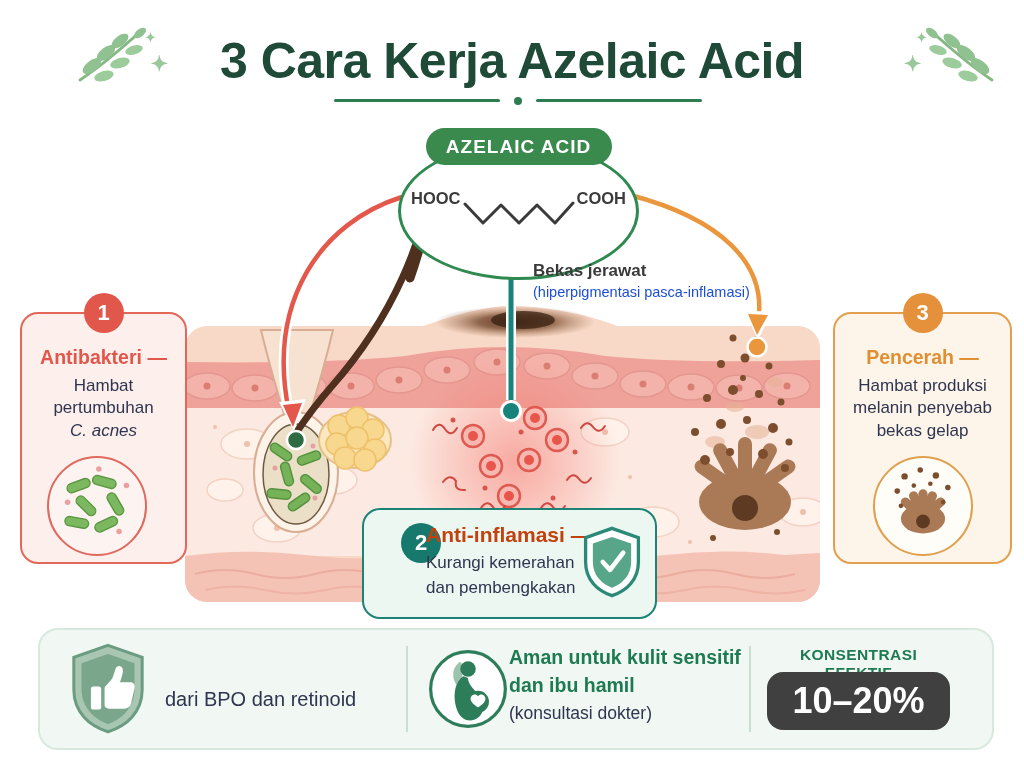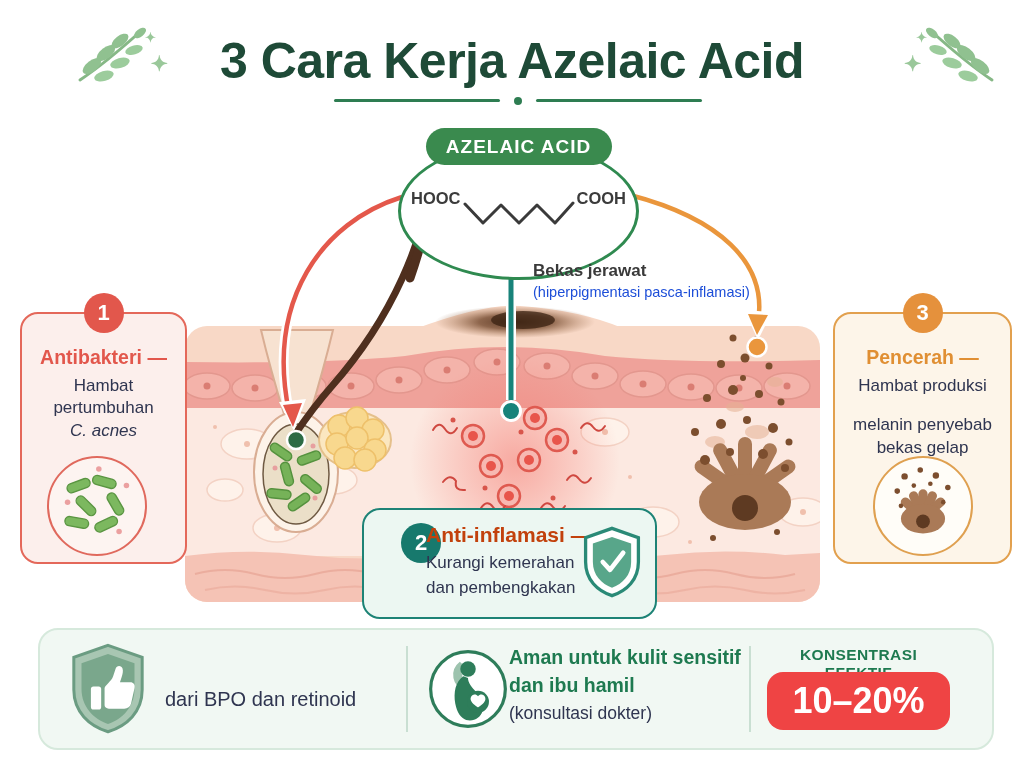--- a/index.html
+++ b/index.html
@@ -78,21 +78,21 @@
   .fdiv.d1{left:366px;} .fdiv.d2{left:709px;}
   .f-icon1{position:absolute;left:24px;top:12px;}
   .f1-title{position:absolute;left:125px;top:26px;font-size:21px;font-weight:bold;color:#1e7a50;}
   .f1-sub{position:absolute;left:125px;top:58px;font-size:20px;color:#2f3550;}
   .f-icon2{position:absolute;left:387px;top:18px;}
   .f2-l1{position:absolute;left:469px;top:16px;font-size:19.5px;font-weight:bold;color:#1e7a50;}
   .f2-l2{position:absolute;left:469px;top:44px;font-size:19.5px;font-weight:bold;color:#1e7a50;}
   .f2-note{position:absolute;left:469px;top:73px;font-size:17.5px;color:#2f3550;}
   .f3-label{position:absolute;left:727px;top:16px;width:183px;text-align:center;
             font-size:15.5px;font-weight:bold;color:#1e7a50;letter-spacing:0.4px;}
-  .f3-pill{position:absolute;left:727px;top:42px;width:183px;height:58px;background:#ef4444;
+  .f3-pill{position:absolute;left:727px;top:42px;width:183px;height:58px;background:#404040;
            border-radius:16px;color:#ffffff;font-size:36px;font-weight:bold;
            text-align:center;line-height:58px;}
 </style>
 </head>
 <body>
 
 <div class="canvas">
 
   <div class="deco left">
     <svg width="70" height="62" viewBox="0 0 70 62">
@@ -396,21 +396,21 @@
             <circle cx="74" cy="80" r="3"></circle>
         </g>
       </svg>
     </div>
   </div>
 
   <div class="card card-3">
     <div class="num-badge num-3">3</div>
     <div class="card-title">Pencerah —</div>
     <div class="card-line">Hambat produksi</div>
-    <div class="card-line" style="margin-top:18px">melanin penyebab</div>
+    <div class="card-line" style="margin-top:1px">melanin penyebab</div>
     <div class="card-line" style="margin-top:1px">bekas gelap</div>
     <div class="illu-circle">
       <svg width="92" height="92" viewBox="0 0 100 100">
         <g fill="#aa7a57">
           <rect x="45" y="34" width="10" height="34" rx="5" transform="rotate(-50 50 64)"></rect>
           <rect x="45" y="34" width="10" height="34" rx="5" transform="rotate(-24 50 64)"></rect>
           <rect x="45" y="34" width="10" height="34" rx="5"></rect>
           <rect x="45" y="34" width="10" height="34" rx="5" transform="rotate(24 50 64)"></rect>
           <rect x="45" y="34" width="10" height="34" rx="5" transform="rotate(50 50 64)"></rect>
           <ellipse cx="50" cy="66" rx="24" ry="16"></ellipse>

